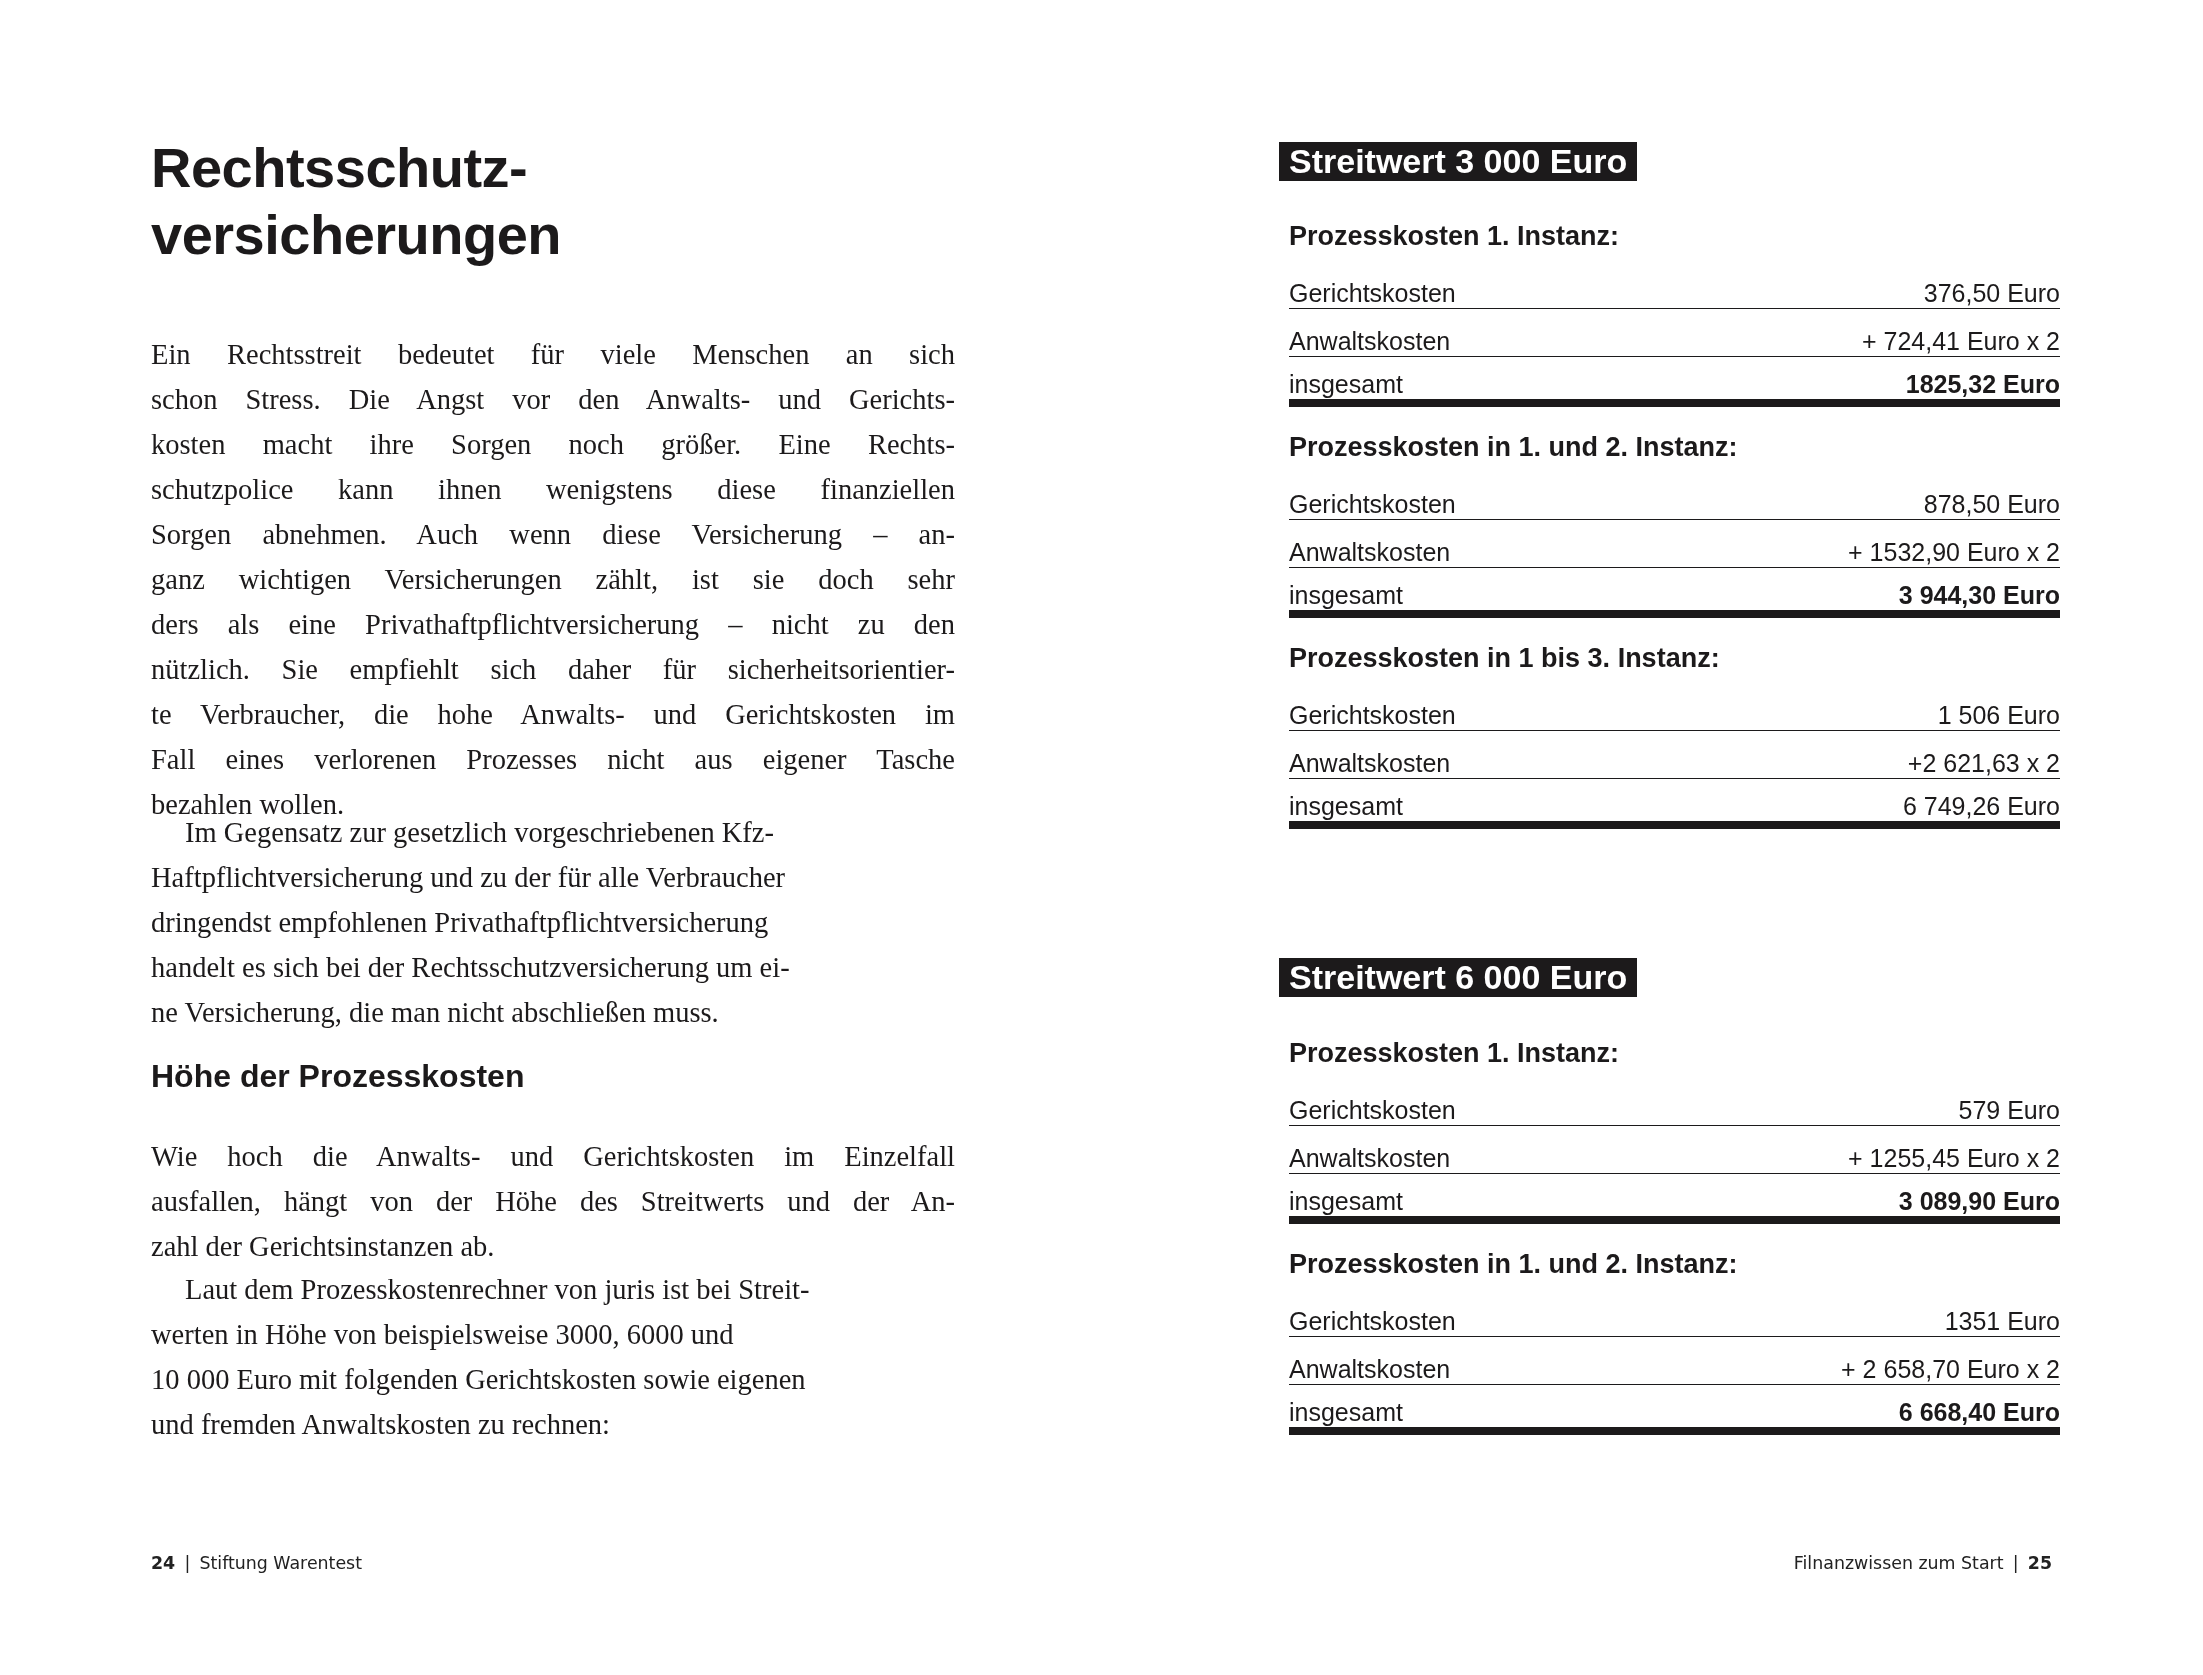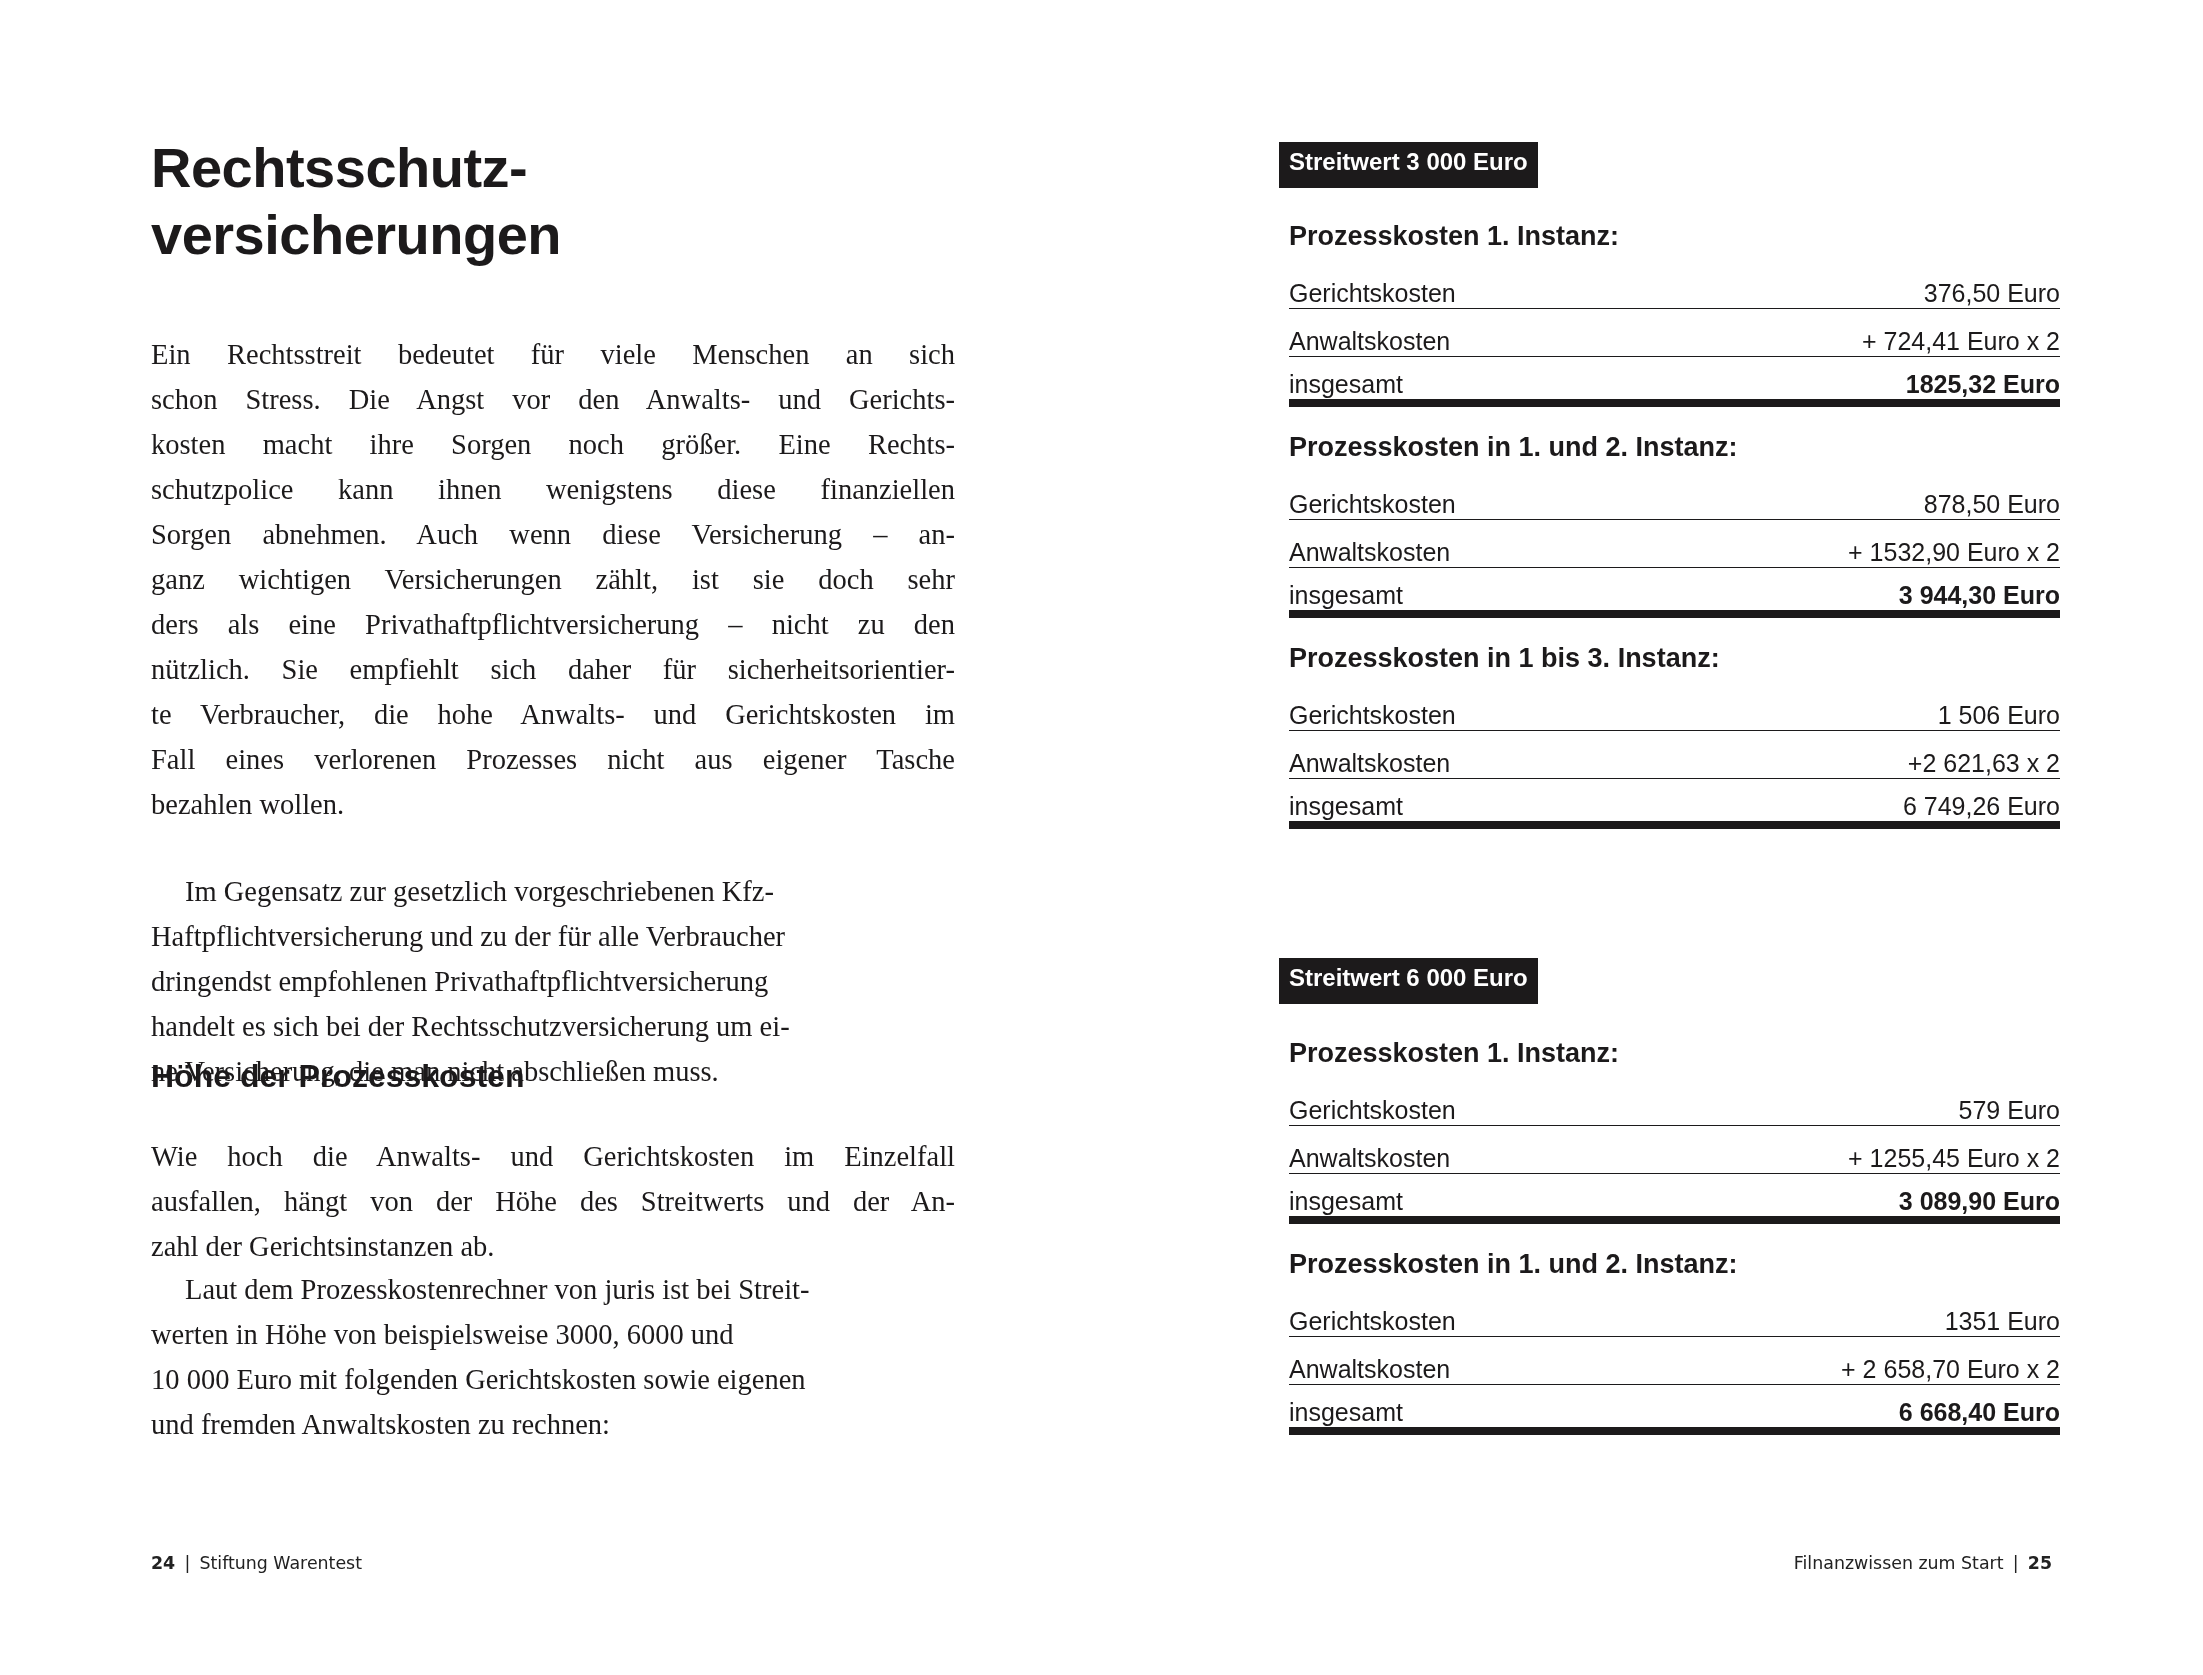--- a/index.html
+++ b/index.html
@@ -22,23 +22,23 @@
     font-family:"Liberation Sans", sans-serif; font-weight:bold; font-size:32px;
     line-height:44px; color:#1c1a1b; }
 
   .footer { position:absolute; top:1550px; font-family:"DejaVu Sans", sans-serif;
     font-size:17.4px; line-height:26px; color:#222; white-space:nowrap; }
   .footer .num { font-weight:bold; }
   .footer .sep { margin:0 9.2px; }
   .footer-left { left:151px; }
   .footer-right { right:151px; }
 
-  .badge { position:absolute; left:1279px; height:46px; padding:0 10px;
+  .badge { position:absolute; left:1279px; height:39px; padding:0 10px;
     background:#1c1a1b; color:#ffffff; font-family:"Liberation Sans", sans-serif;
-    font-weight:bold; font-size:24px; line-height:39px; white-space:nowrap; }
+    font-weight:bold; font-size:34px; line-height:39px; white-space:nowrap; }
 
   .cost-table { position:absolute; left:1289px; width:771px;
     font-family:"Liberation Sans", sans-serif; color:#1c1a1b; }
   .cost-head { height:49px; font-weight:bold; font-size:27px; line-height:49px; }
   .cost-row { display:flex; justify-content:space-between; align-items:flex-end;
     height:47px; border-bottom:1.8px solid #1c1a1b; font-size:25px; }
   .cost-row.total { border-bottom:8.3px solid #1c1a1b; height:42px; }
   .cost-row .val.bold { font-weight:bold; }
   .cost-section { margin-bottom:16px; }
 </style>
@@ -58,21 +58,21 @@
     <span>schutzpolice kann ihnen wenigstens diese finanziellen</span>
     <span>Sorgen abnehmen. Auch wenn diese Versicherung – an-</span>
     <span>ganz wichtigen Versicherungen zählt, ist sie doch sehr</span>
     <span>ders als eine Privathaftpflichtversicherung – nicht zu den</span>
     <span>nützlich. Sie empfiehlt sich daher für sicherheitsorientier-</span>
     <span>te Verbraucher, die hohe Anwalts- und Gerichtskosten im</span>
     <span>Fall eines verlorenen Prozesses nicht aus eigener Tasche</span>
     <span class="last">bezahlen wollen.</span>
   </div>
 
-  <div class="body-text lines" style="top:869px;">
+  <div class="body-text lines" style="top:810px;">
     <span class="last" style="padding-left:34px;">Im Gegensatz zur gesetzlich vorgeschriebenen Kfz-</span>
     <span class="last">Haftpflichtversicherung und zu der für alle Verbraucher</span>
     <span class="last">dringendst empfohlenen Privathaftpflichtversicherung</span>
     <span class="last">handelt es sich bei der Rechtsschutzversicherung um ei-</span>
     <span class="last">ne Versicherung, die man nicht abschließen muss.</span>
   </div>
 
   <h2 class="subheading">Höhe der Prozesskosten</h2>
 
   <div class="body-text lines" style="top:1134px;">

